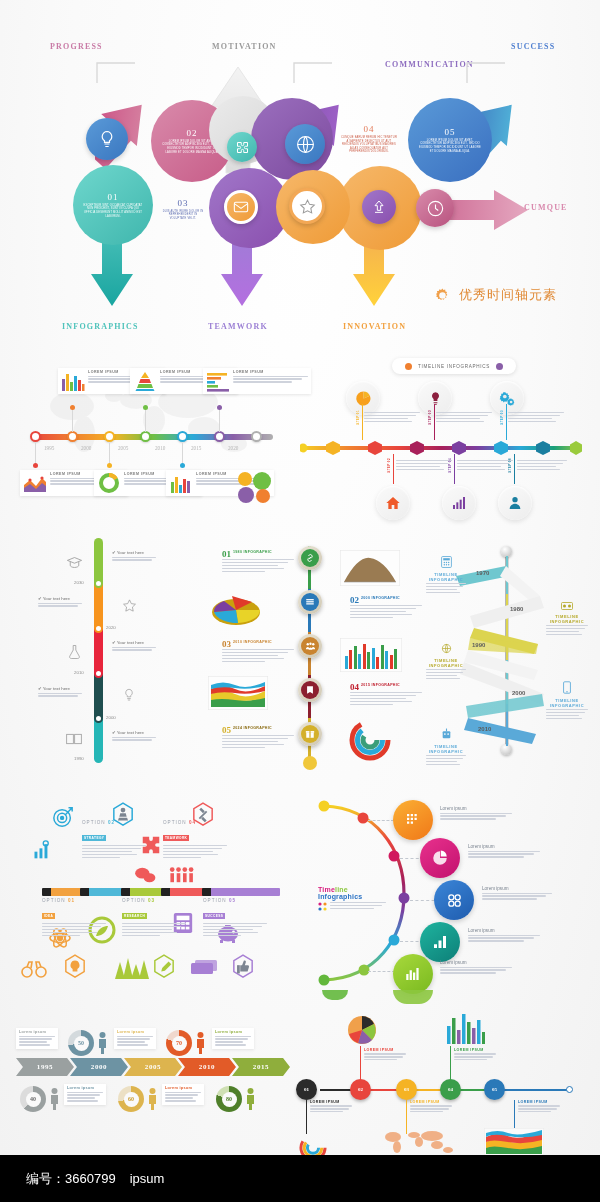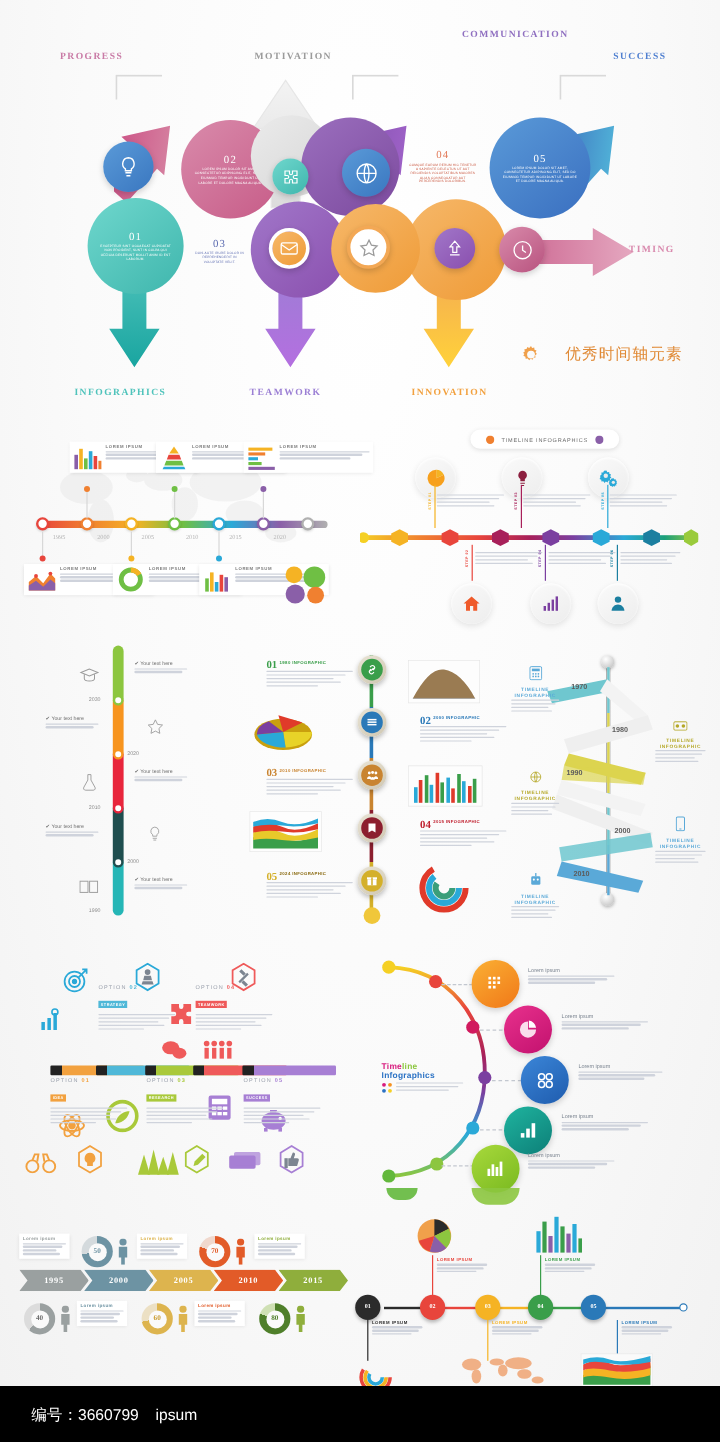--- a/index.html
+++ b/index.html
@@ -128,21 +128,21 @@
 </style>
 </head>
 <body>
 
 <div class="sheet">
 
 <div class="band" id="sec1">
 
   <div class="hlabel ttl" style="left:50px;top:42px;color:#c97ba6">PROGRESS</div>
   <div class="hlabel ttl" style="left:212px;top:42px;color:#9b9b9b">MOTIVATION</div>
-  <div class="hlabel ttl" style="left:385px;top:24px;color:#8f6fc0">COMMUNICATION</div>
+  <div class="hlabel ttl" style="left:385px;top:60px;color:#8f6fc0">COMMUNICATION</div>
   <div class="hlabel ttl" style="left:511px;top:42px;color:#4f7fd0">SUCCESS</div>
 
   <svg style="position:absolute;left:96px;top:62px" width="40" height="22">
         <path d="M1,21 L1,1 L39,1" stroke="#d9d9d9" stroke-width="1.4" fill="none"></path>
       </svg>
   <svg style="position:absolute;left:293px;top:62px" width="40" height="22">
         <path d="M1,21 L1,1 L39,1" stroke="#d9d9d9" stroke-width="1.4" fill="none"></path>
       </svg>
   <svg style="position:absolute;left:466px;top:62px" width="40" height="22">
         <path d="M1,21 L1,1 L39,1" stroke="#d9d9d9" stroke-width="1.4" fill="none"></path>
@@ -215,21 +215,21 @@
 
   <svg style="position:absolute;left:442px;top:190px" width="90" height="42">
     <defs>
           <linearGradient id="gR" x1="0" y1="0" x2="1" y2="0">
       <stop offset="0" stop-color="#cf6f97"></stop>
             <stop offset="1" stop-color="#e5a8c0"></stop>
           </linearGradient>
         </defs>
     <path d="M0,10 L52,10 L52,0 L86,20 L52,40 L52,30 L0,30 Z" fill="url(#gR)"></path>
   </svg>
-  <div class="hlabel ttl" style="left:524px;top:203px;font-size:8px;color:#d98aae">TIMING</div>
+  <div class="hlabel ttl" style="left:524px;top:203px;font-size:8px;color:#d98aae">CUMQUE</div>
 
   <div class="bubble" style="left:73px;top:165px;width:80px;height:80px;background:linear-gradient(140deg,#6fd7cd,#3fb6ad)">
     <div class="num">01</div>
     <div class="bod">EXCEPTEUR SINT OCCAECAT CUPIDATAT NON PROIDENT, SUNT IN CULPA QUI OFFICIA DESERUNT MOLLIT ANIM ID EST LABORUM.</div>
   </div>
   <div class="bubble" style="left:151px;top:100px;width:82px;height:82px;background:linear-gradient(140deg,#d98bab,#c75c88)">
     <div class="num">02</div>
     <div class="bod">LOREM IPSUM DOLOR SIT AMET, CONSECTETUR ADIPISCING ELIT, SED DO EIUSMOD TEMPOR INCIDIDUNT UT LABORE ET DOLORE MAGNA ALIQUA.</div>
   </div>
   <div class="bubble" style="left:152px;top:178px;width:62px;height:62px;background:transparent;color:#4a5aa8">
@@ -288,21 +288,21 @@
     <svg width="19" height="19" viewBox="0 0 24 24" fill="none" stroke="#fff" stroke-width="1.4">
           <circle cx="12" cy="12" r="9"></circle>
           <path d="M12 7v5l3.5 2.5"></path>
         </svg>
   </div>
 
   <div class="hlabel ttl" style="left:62px;top:322px;color:#4fc3bb">INFOGRAPHICS</div>
   <div class="hlabel ttl" style="left:208px;top:322px;color:#9b7fd4">TEAMWORK</div>
   <div class="hlabel ttl" style="left:343px;top:322px;color:#f2a13f">INNOVATION</div>
 
-  <div style="position:absolute;left:434px;top:286px;display:flex;align-items:center;gap:20px">
+  <div style="position:absolute;left:434px;top:286px;display:flex;align-items:center;gap:8px">
     <svg width="17" height="17" viewBox="0 0 24 24">
       <path d="M12 2l1.3 2.2 2.5-.5.3 2.5 2.4.9-1.2 2.2 1.6 1.9-2 1.6.5 2.5-2.5.3-1 2.4-2.2-1.2-1.9 1.7-1.6-2-2.5.4-.3-2.5-2.4-1 1.2-2.2L2.7 9.9l2-1.6-.5-2.5 2.5-.3 1-2.4L9.9 4.3z" fill="#f0a04b"></path>
       <circle cx="12" cy="12" r="4.6" fill="#fafafa"></circle>
     </svg>
     <span style="font-size:13px;color:#e08a36;letter-spacing:1px">优秀时间轴元素</span>
   </div>
 </div>
 
 <div class="band" id="sec2">
 

